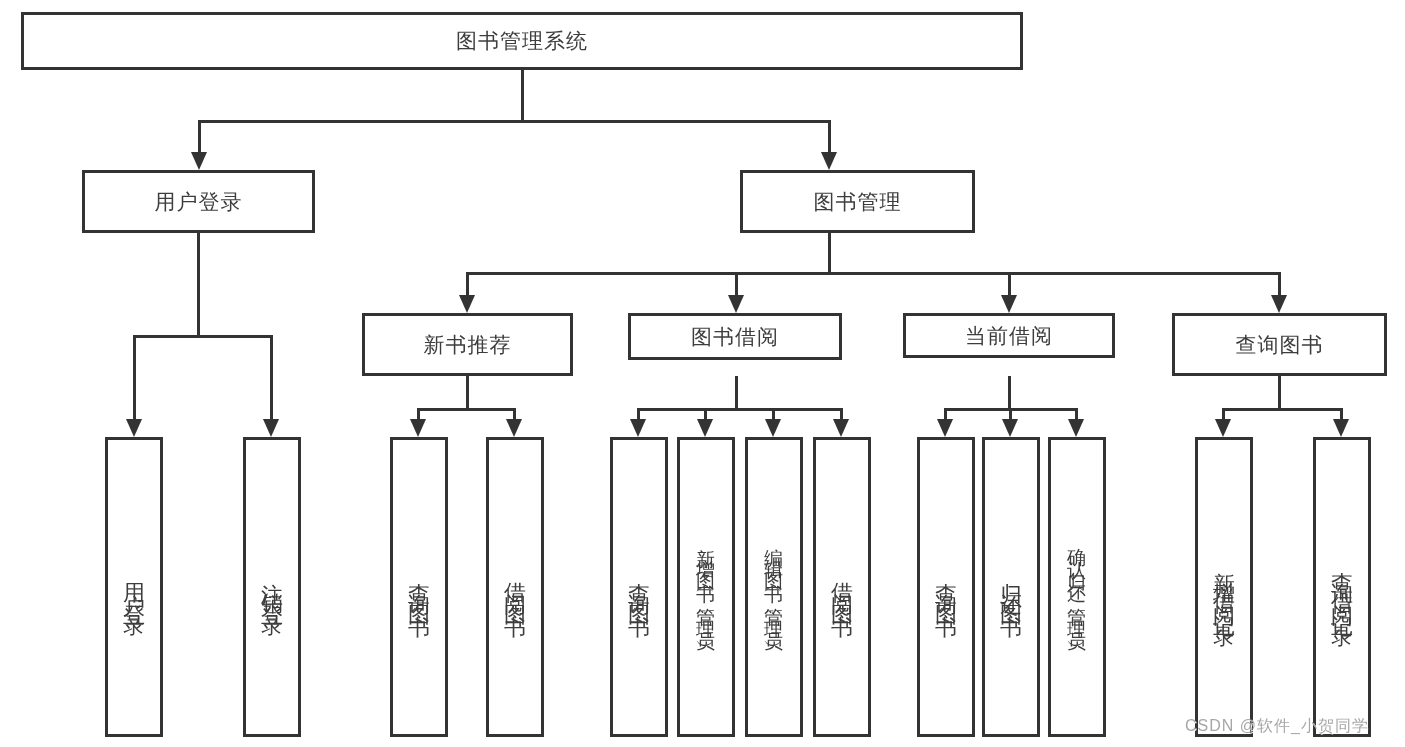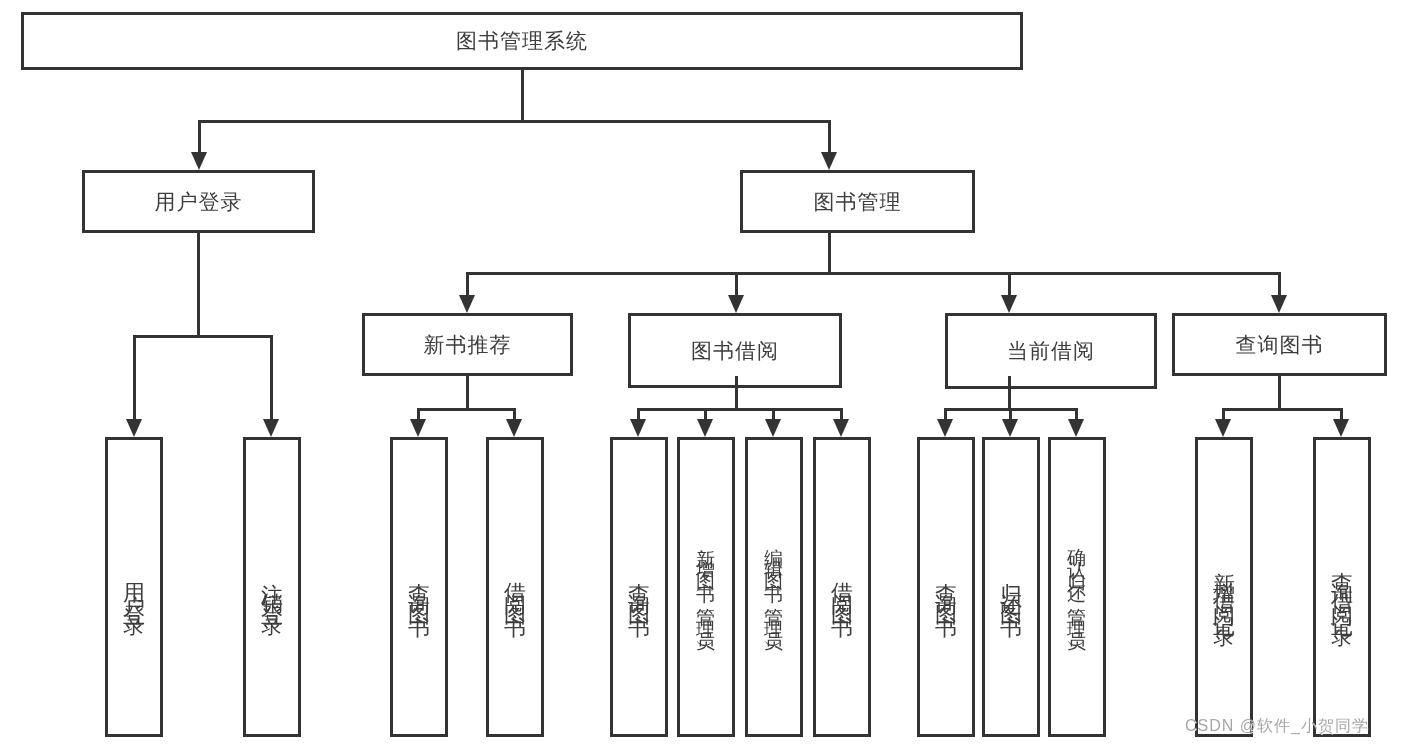--- a/index.html
+++ b/index.html
@@ -93,24 +93,24 @@
   <div class="vline" style="left:735px;  top:272px; height:25px;"></div>
   <div class="arrowhead" style="left:728px;  top:295px;"></div>
   <div class="vline" style="left:1008px; top:272px; height:25px;"></div>
   <div class="arrowhead" style="left:1001px; top:295px;"></div>
   <div class="vline" style="left:1278px; top:272px; height:25px;"></div>
   <div class="arrowhead" style="left:1271px; top:295px;"></div>
 
   <div class="box hbox" style="left:362px; top:313px; width:211px; height:63px;">
     <span>新书推荐</span>
   </div>
-  <div class="box hbox" style="left:628px; top:313px; width:214px; height:75px;">
+  <div class="box hbox" style="left:628px; top:313px; width:214px; height:47px;">
     <span>图书借阅</span>
   </div>
-  <div class="box hbox" style="left:945px; top:313px; width:212px; height:76px;">
+  <div class="box hbox" style="left:903px; top:313px; width:212px; height:45px;">
     <span>当前借阅</span>
   </div>
   <div class="box hbox" style="left:1172px; top:313px; width:215px; height:63px;">
     <span>查询图书</span>
   </div>
 
   <div class="vline" style="left:466px; top:376px; height:34px;"></div>
   <div class="hline" style="left:417px; top:408px; width:99px;"></div>
   <div class="vline" style="left:417px; top:408px; height:13px;"></div>
   <div class="arrowhead" style="left:410px; top:419px;"></div>

